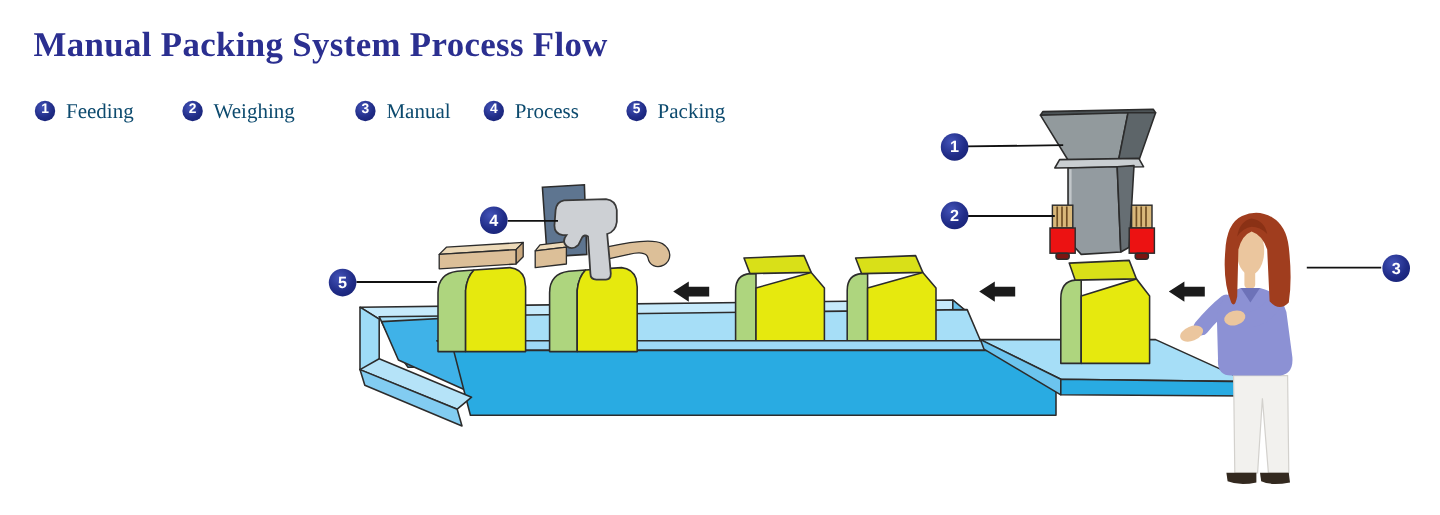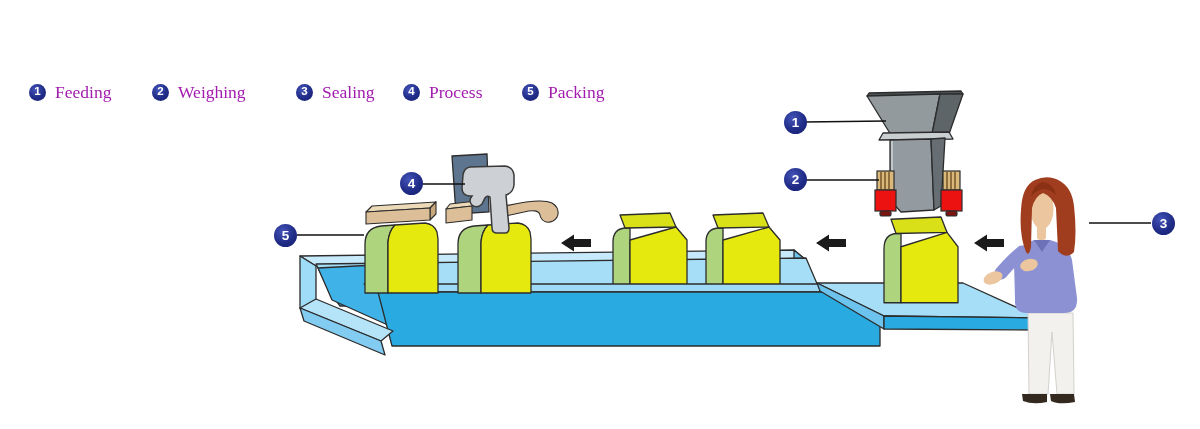--- a/index.html
+++ b/index.html
@@ -6,48 +6,49 @@
   .stage{position:relative;width:1200px;height:429px;background:#ffffff;overflow:hidden;
          font-family:"Liberation Serif", serif;}
   .title{position:absolute;left:28px;top:22px;margin:0;font-size:29px;font-weight:bold;
          color:#2b2f90;letter-spacing:0.3px;white-space:nowrap;}
   .legend{position:absolute;left:0;top:82px;width:100%;height:22px;}
   .legend-item{position:absolute;display:flex;align-items:center;gap:9px;height:20px;}
   .legend-badge{width:17px;height:17px;border-radius:50%;
       background:radial-gradient(circle at 38% 32%, #4353b8 0%, #202c87 55%, #141f6e 100%);
       color:#fff;font-family:"Liberation Sans",sans-serif;font-size:11.5px;font-weight:bold;
       display:flex;align-items:center;justify-content:center;line-height:1;}
-  .legend-label{font-size:17.5px;color:#a21caf;}
+  .legend-label{font-size:17.5px;color:#0c4a6e;}
   .diagram-svg{position:absolute;left:0;top:0;}
   .callout{position:absolute;width:23px;height:23px;border-radius:50%;
       background:radial-gradient(circle at 38% 32%, #4353b8 0%, #202c87 55%, #141f6e 100%);
       color:#fff;font-family:"Liberation Sans",sans-serif;font-size:13.5px;font-weight:bold;
       display:flex;align-items:center;justify-content:center;line-height:1;}
   .c1{left:784px;top:111px;} .c2{left:784px;top:168px;} .c3{left:1152px;top:212px;}
   .c4{left:400px;top:172px;} .c5{left:274px;top:224px;}
   .li1{left:29px;} .li2{left:152px;} .li3{left:296px;} .li4{left:403px;} .li5{left:522px;}
 </style>
 </head>
 <body>
 
 <div class="stage">
 
+  <h1 class="title">Manual Packing System Process Flow</h1>
 
   <div class="legend">
     <div class="legend-item li1">
       <span class="legend-badge">1</span>
       <span class="legend-label">Feeding</span>
     </div>
     <div class="legend-item li2">
       <span class="legend-badge">2</span>
       <span class="legend-label">Weighing</span>
     </div>
     <div class="legend-item li3">
       <span class="legend-badge">3</span>
-      <span class="legend-label">Sealing</span>
+      <span class="legend-label">Manual</span>
     </div>
     <div class="legend-item li4">
       <span class="legend-badge">4</span>
       <span class="legend-label">Process</span>
     </div>
     <div class="legend-item li5">
       <span class="legend-badge">5</span>
       <span class="legend-label">Packing</span>
     </div>
   </div>

